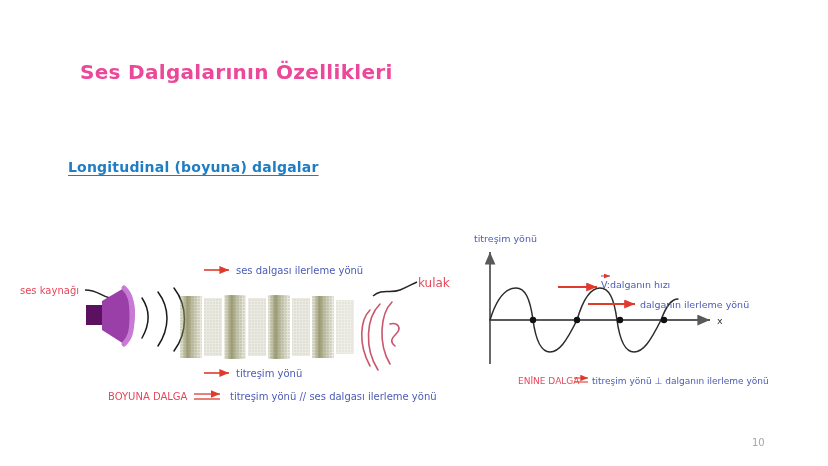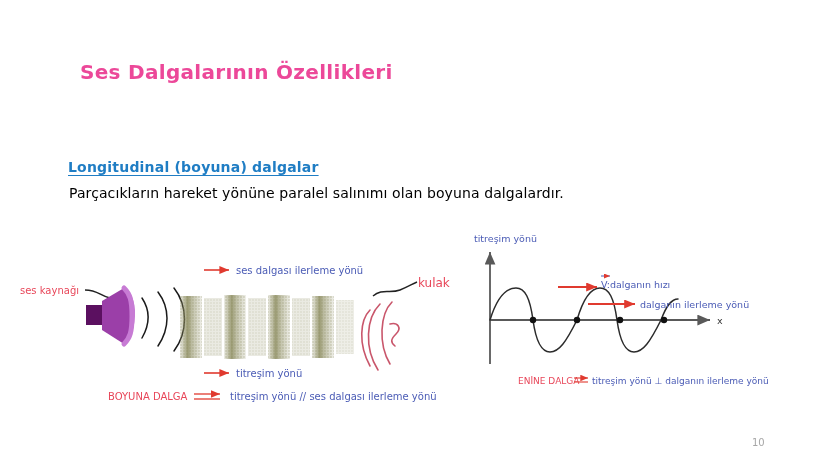--- a/index.html
+++ b/index.html
@@ -94,21 +94,20 @@
 
   .lbl { font-family: "DejaVu Sans", sans-serif; }
 </style>
 </head>
 <body>
 
 <div class="slide">
 
   <div class="title">Ses Dalgalarının Özellikleri</div>
   <div class="link-heading">Longitudinal (boyuna) dalgalar</div>
-  <div class="body-text">Parçacıkların hareket yönüne paralel salınımı olan boyuna dalgalardır.</div>
 
   <div class="fig" id="fig-longitudinal">
     <svg width="450" height="168" viewBox="0 0 450 168" xmlns="http://www.w3.org/2000/svg">
       <defs>
         <marker id="redArrow" markerWidth="7" markerHeight="7" refX="6" refY="2.5" orient="auto">
           <path d="M0,0 L6,2.5 L0,5 z" fill="#E03A2F"></path>
         </marker>
         <marker id="redArrow2" markerWidth="8" markerHeight="8" refX="7" refY="3" orient="auto">
           <path d="M0,0 L7,3 L0,6 z" fill="#E03A2F"></path>
         </marker>

